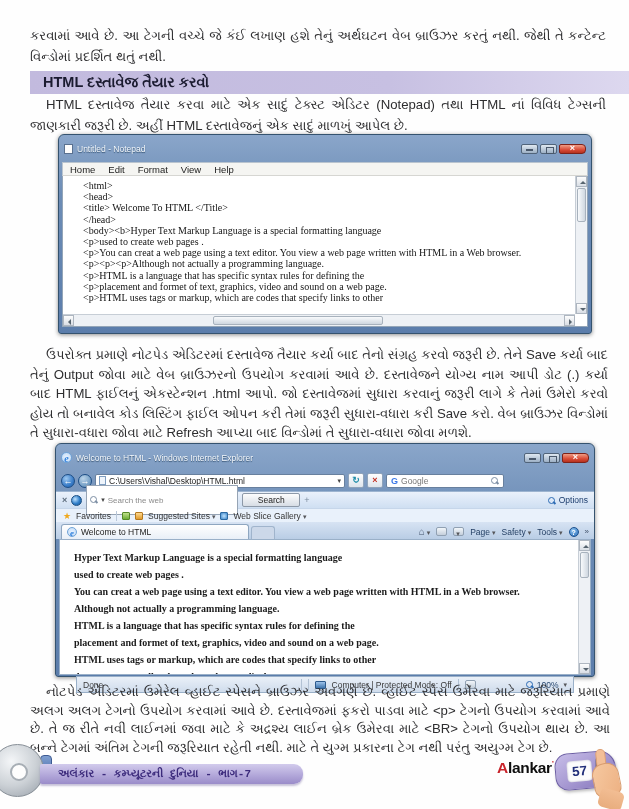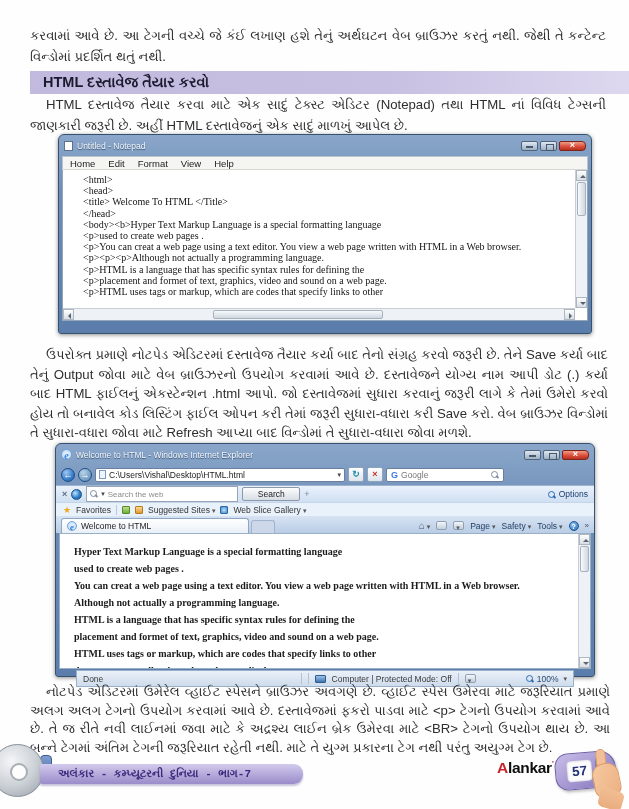--- a/index.html
+++ b/index.html
@@ -18,21 +18,21 @@
 
   .heading-bar { position:absolute; left:30px; top:71px; width:599px; height:23px;
                  background:linear-gradient(90deg,#c2bade 0%,#c7c0e2 60%,#ddd8ef 100%);
                  display:flex; align-items:center; }
   .heading-text { padding-left:13px; font-size:14.5px; font-weight:bold; color:#1b1b30; }
 
   
   .vista-win { position:absolute; background:linear-gradient(180deg,#8aa6ca 0%,#6d8db6 30%,#5b7dab 100%);
                border:1px solid #35536f; border-radius:6px 6px 3px 3px;
                box-shadow:0 1px 4px rgba(0,0,0,.45); }
-  .titlebar { height:21px; display:flex; align-items:center; padding:0 5px; gap:4px; }
+  .titlebar { height:27px; display:flex; align-items:center; padding:0 5px; gap:4px; }
   .title-text { flex:1; font-size:8.5px; color:#f4f8fc; text-shadow:0 1px 1px #33506f;
                 white-space:nowrap; overflow:hidden; }
   .win-btns { display:flex; gap:2px; }
   .win-btn { width:17px; height:10px; border:1px solid #51647a; border-radius:2px;
              background:linear-gradient(#dfe8f1,#9db0c5); position:relative; }
   .win-btn.minimize::after { content:""; position:absolute; left:4px; right:4px; bottom:2px;
              height:2px; background:#49586b; }
   .win-btn.maximize::after { content:""; position:absolute; left:5px; top:2px; width:6px; height:5px;
              border:1px solid #49586b; }
   .win-btn.close { width:27px; background:linear-gradient(#ef9c85,#d94a36 60%,#b5321f);
@@ -106,21 +106,21 @@
           background:#7d8fa5; transform:rotate(45deg); }
   .mag-icon.blue::before { border-color:#2d6cb5; } .mag-icon.blue::after { background:#2d6cb5; }
 
   .toolbar-row { height:17px; margin-top:1px; background:linear-gradient(#eaf1fb,#cfdff2);
           border-top:1px solid #9db4d0; display:flex; align-items:center; gap:4px; padding:0 6px;
           font-size:8.5px; color:#333; }
   .tb-close { color:#5b6b7c; font-size:9px; font-weight:bold; }
   .globe-icon { width:11px; height:11px; border-radius:50%;
           background:radial-gradient(circle at 35% 35%,#bfe3ff,#2f7ec9 55%,#1d5a96);
           border:1px solid #1b4f83; }
-  .tb-search { width:152px; height:16px; background:#fff; border:1px solid #96a4b5; display:flex;
+  .tb-search { width:152px; height:30px; background:#fff; border:1px solid #96a4b5; display:flex;
           align-items:center; gap:3px; padding:0 3px; color:#8a8a8a; font-size:8px; }
   .search-btn { width:58px; height:14px; background:linear-gradient(#fdfdfd,#d7dde5);
           border:1px solid #8d99a8; border-radius:2px; text-align:center; font-size:8.5px;
           line-height:12px; color:#222; }
   .tb-plus { color:#7d8da0; font-size:9px; }
   .options-lbl { color:#1c3d6d; display:flex; align-items:flex-end; gap:3px; }
 
   .fav-row { height:14px; background:#e9f1fb; border-top:1px solid #c6d6ea; display:flex;
           align-items:center; gap:5px; padding:0 7px; font-size:8.5px; color:#333; }
   .star-icon { color:#f0a81c; font-size:9px; }

